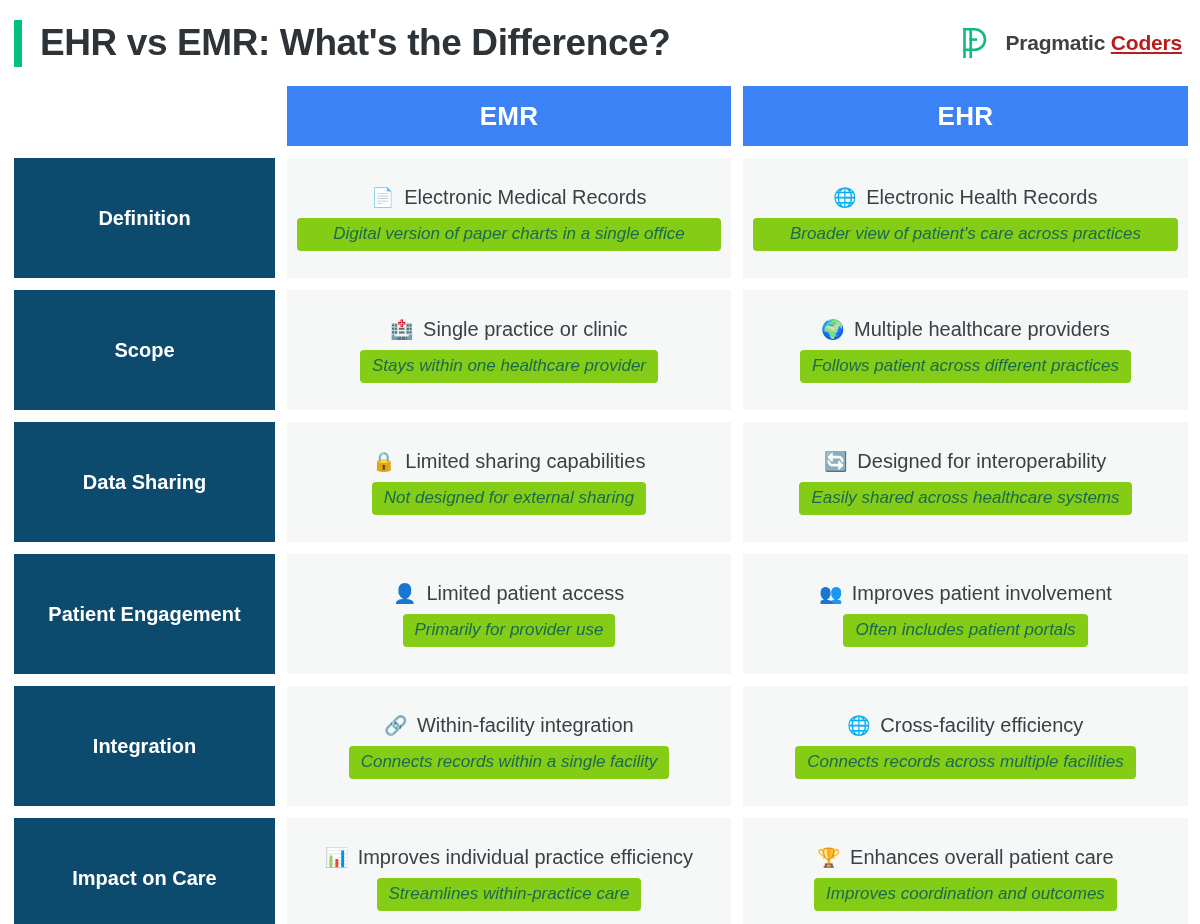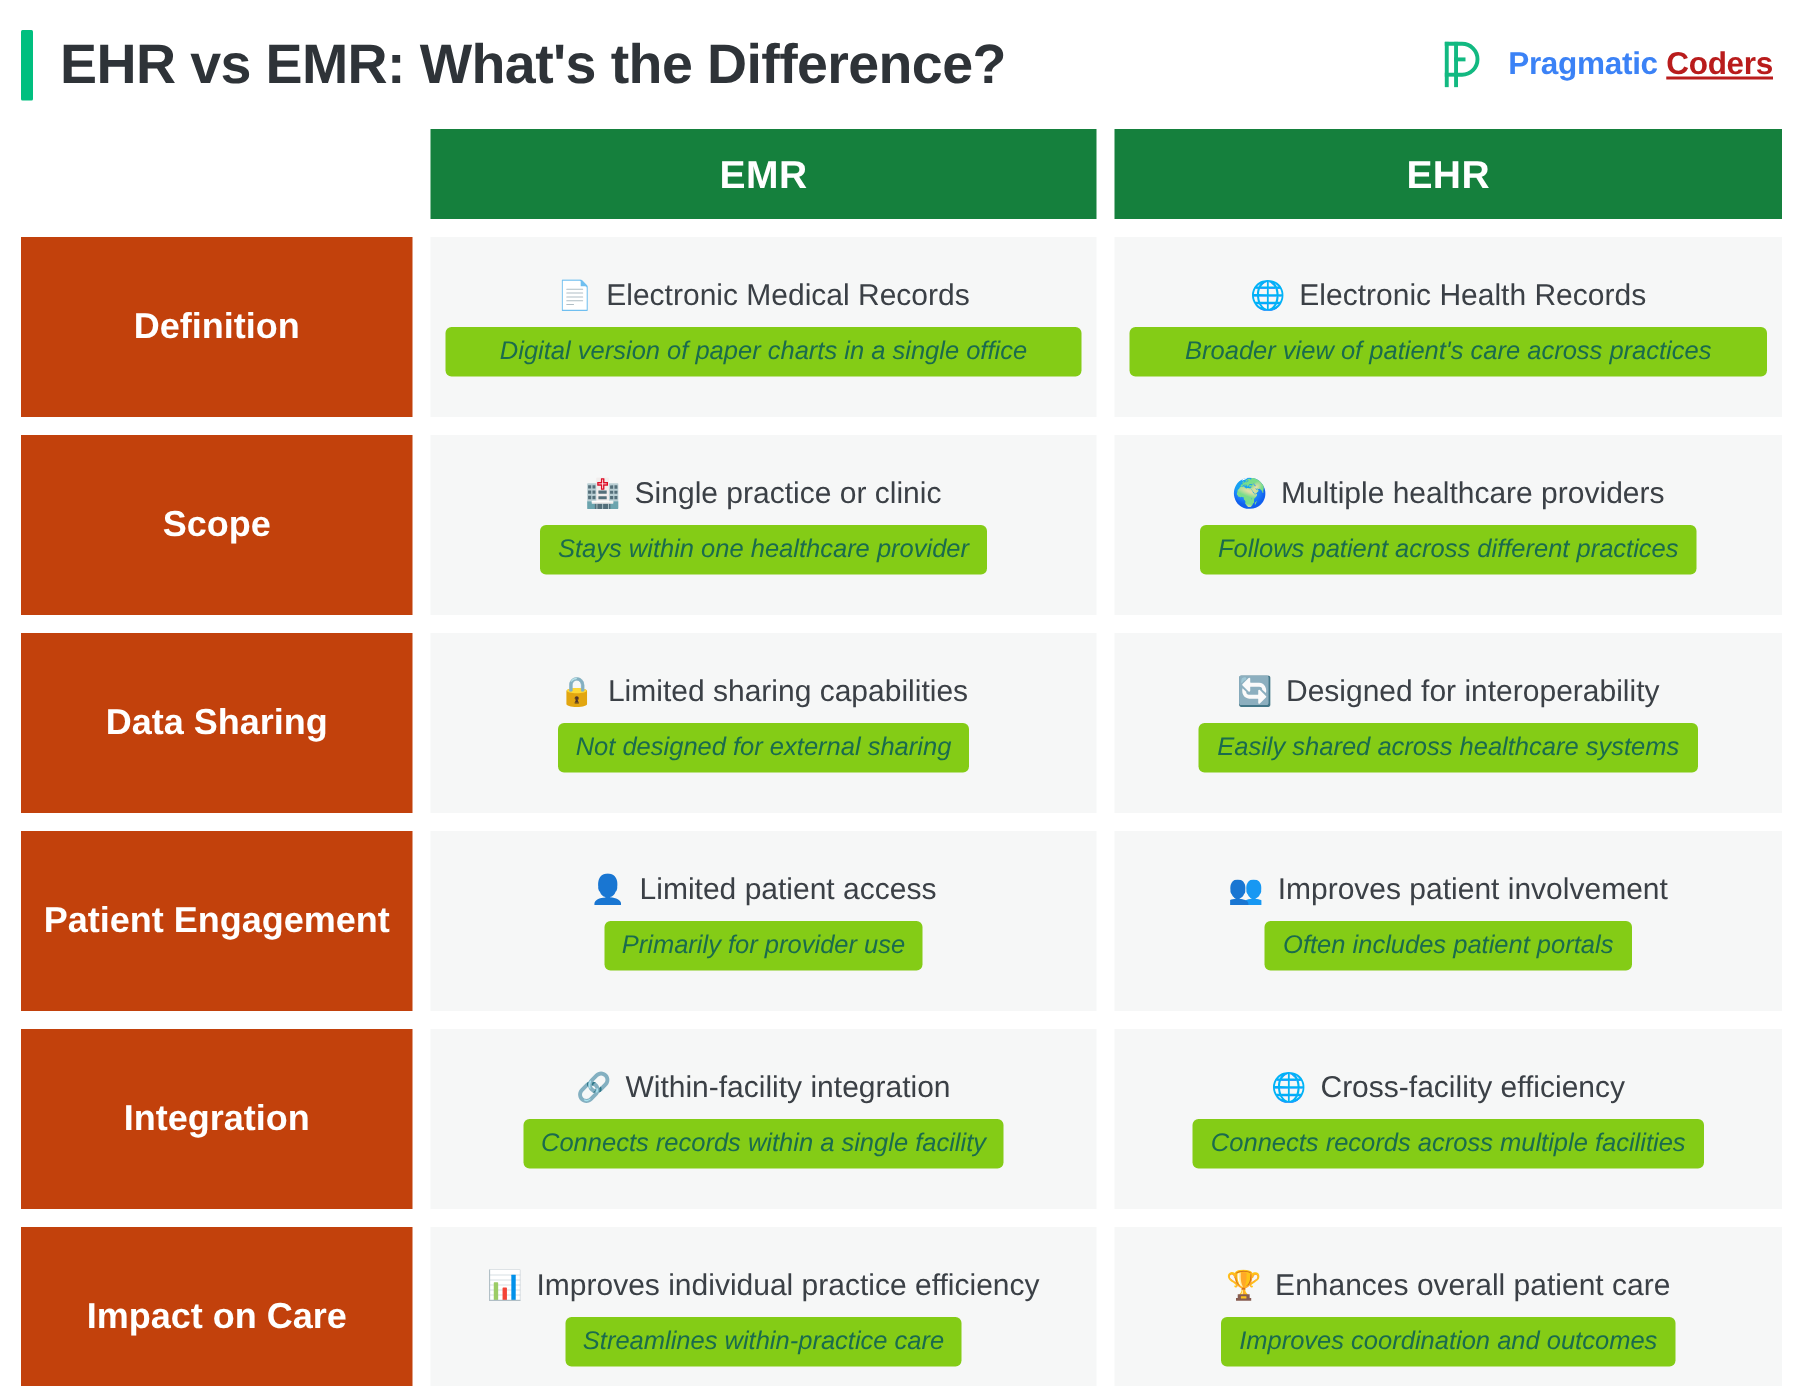--- a/index.html
+++ b/index.html
@@ -60,51 +60,51 @@
     width: 34px;
     height: 34px;
     flex: 0 0 auto;
   }
   .logo-text {
     font-size: 21px;
     font-weight: bold;
     letter-spacing: -0.2px;
     white-space: nowrap;
   }
-  .logo-text .w1 { color: #3b82f6; }
+  .logo-text .w1 { color: #404040; }
   .logo-text .w2 { color: #b91c1c; text-decoration: underline; }
 
   
   .grid {
     display: grid;
     grid-template-columns: 261px 12px 444px 12px 445px;
     row-gap: 12px;
   }
 
   .head-cell {
-    background: #15803d;
+    background: #3b82f6;
     height: 60px;
     display: flex;
     align-items: center;
     justify-content: center;
     color: #ffffff;
     font-size: 26px;
     font-weight: bold;
     letter-spacing: 0.3px;
   }
   .head-spacer { background: transparent; }
 
   .row-label {
-    background: #c2410c;
+    background: #0c4a6e;
     display: flex;
     align-items: center;
     justify-content: center;
     text-align: right;
     color: #ffffff;
-    font-size: 24px;
+    font-size: 20px;
     font-weight: bold;
     line-height: 1.22;
     padding: 6px 10px;
     box-sizing: border-box;
   }
 
   .cell {
     background: #f6f7f7;
     display: flex;
     flex-direction: column;

